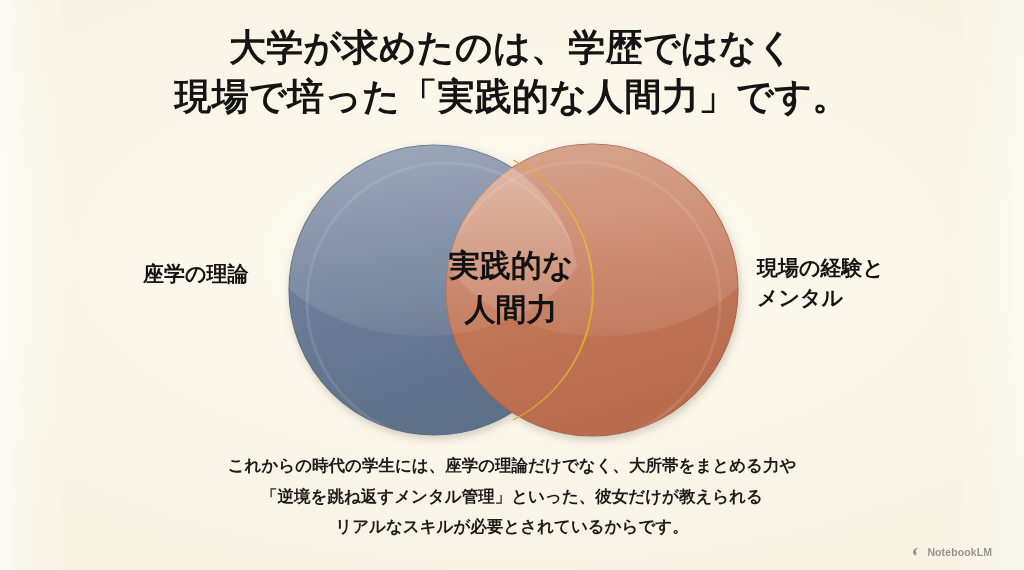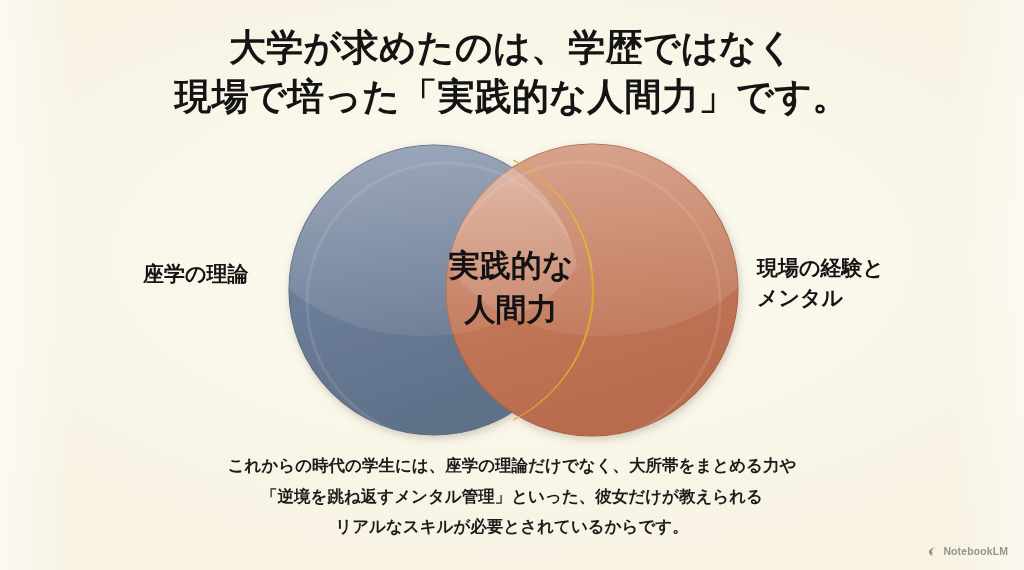--- a/index.html
+++ b/index.html
@@ -103,23 +103,24 @@
     font-weight: bold;
     font-size: 16.5px;
     line-height: 1.85;
     color: #1b1b1b;
     white-space: nowrap;
   }
 
   
   .watermark {
     position: absolute;
-    right: 16px;
+    right: 32px;
     bottom: 12px;
     display: flex;
+    align-items: center;
     gap: 4px;
     z-index: 7;
     opacity: 0.62;
   }
   .watermark .wm-text {
     font-size: 10.5px;
     font-weight: bold;
     letter-spacing: 0.1px;
     color: #5a5a52;
   }

